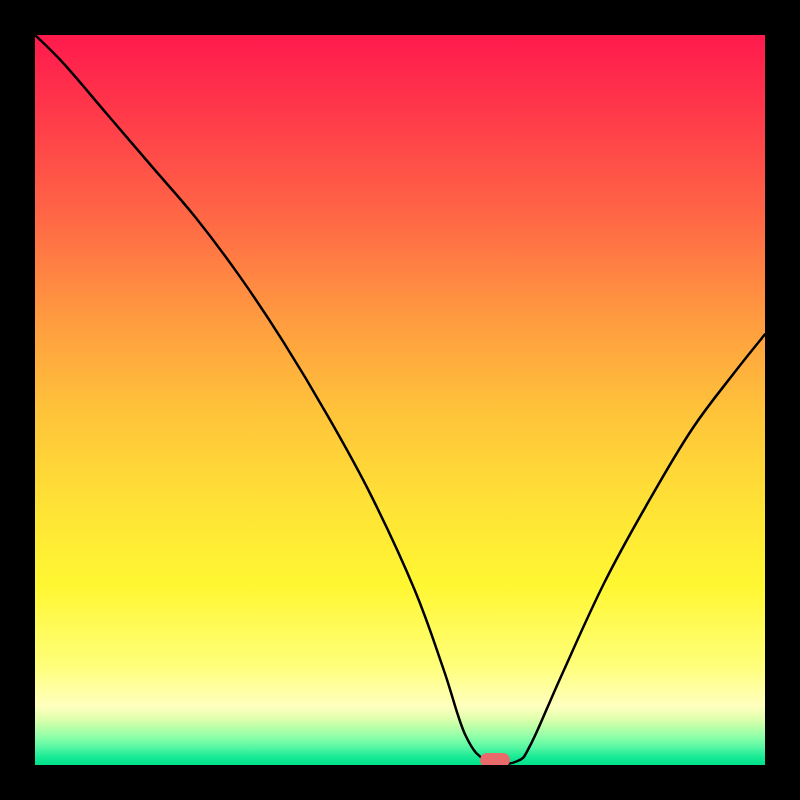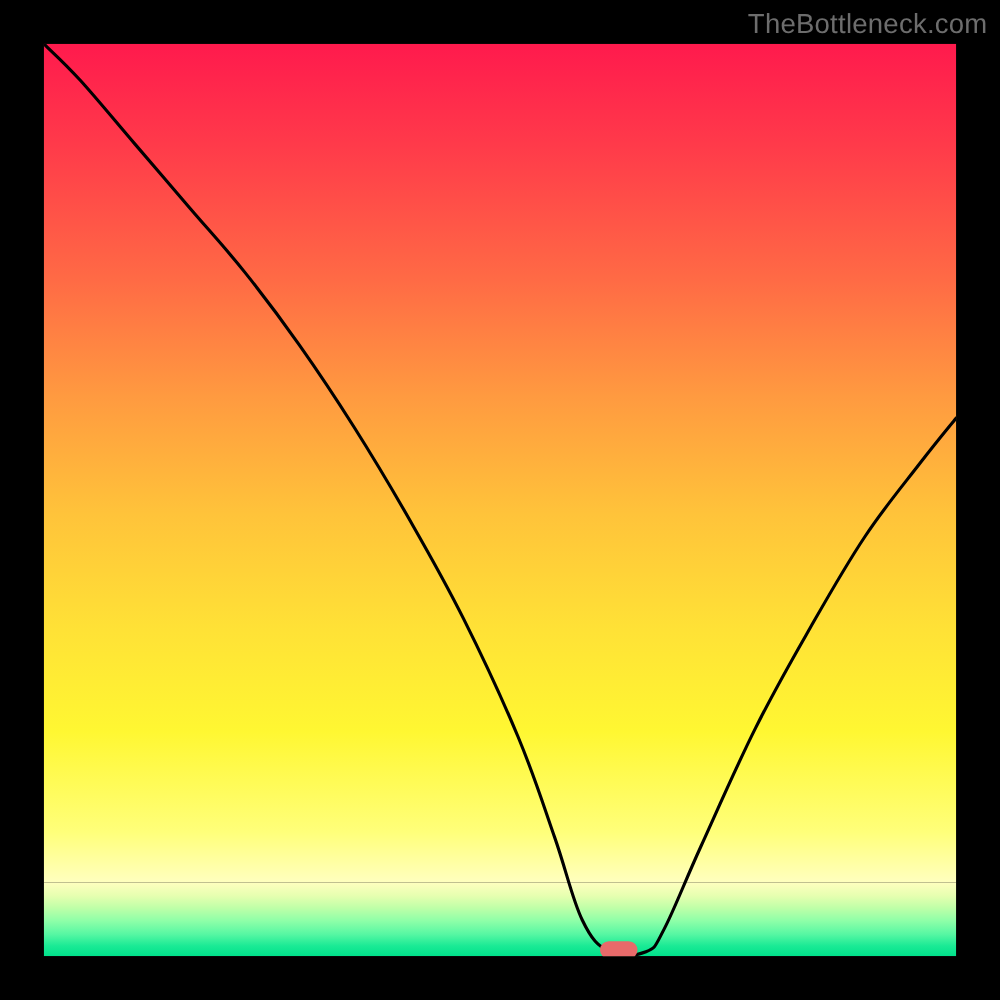--- a/index.html
+++ b/index.html
@@ -78,21 +78,20 @@
     color: #6d6d6d;
     font-size: 22px;
     font-weight: 500;
     letter-spacing: 0.2px;
   }
 </style>
 </head>
 <body>
 
 <div class="frame">
-  <div class="watermark">TheBottleneck.com</div>
 
   <div class="plot">
     <div class="grad-top"></div>
     <div class="grad-bot"></div>
 
     <svg class="curve" viewBox="0 0 730 730" preserveAspectRatio="none">
       <path id="curve-path" fill="none" stroke="#000" stroke-width="2.5" stroke-linejoin="round" stroke-linecap="round" d="M 0 0 C 5.255999999999999 5.256000000000008, 16.060000000000002 14.746000000000054, 29.2 29.200000000000045 C 42.339999999999996 43.65400000000004, 57.232 61.90399999999995, 73 80.29999999999995 C 88.768 98.69599999999997, 101.032 113.00400000000008, 116.8 131.4000000000001 C 132.56799999999998 149.7960000000001, 144.832 162.79000000000002, 160.6 182.5 C 176.368 202.20999999999998, 188.632 218.56199999999998, 204.4 240.89999999999998 C 220.168 263.238, 232.43200000000002 281.634, 248.20000000000002 306.6 C 263.968 331.56600000000003, 276.232 352.00600000000003, 292 379.6 C 307.768 407.194, 320.032 428.364, 335.8 459.9 C 351.56800000000004 491.436, 366.46000000000004 523.2639999999999, 379.6 554.8 C 392.74 586.336, 399.60200000000003 608.82, 408.8 635.1 C 417.998 661.38, 422.816 684.375, 430.7 700.8 C 438.584 717.2249999999999, 443.40200000000004 721.751, 452.6 726.35 C 461.798 730.9490000000001, 473.916 729.635, 481.8 726.35 C 489.684 723.065, 488.516 723.211, 496.40000000000003 708.1 C 504.28400000000005 692.989, 512.46 671.308, 525.6 642.4 C 538.74 613.492, 553.632 579.036, 569.4 547.5 C 585.168 515.964, 597.4319999999999 494.794, 613.1999999999999 467.2 C 628.968 439.606, 641.232 417.852, 657 394.2 C 672.768 370.548, 687.66 352.88199999999995, 700.8 335.79999999999995 C 713.9399999999999 318.71799999999996, 724.744 305.87, 730 299.3"></path>
     </svg>
 
     <div class="marker" id="marker" style="width: 30px; height: 14px; left: 444.9px; top: 718px; background: rgb(232, 106, 106);"></div>

